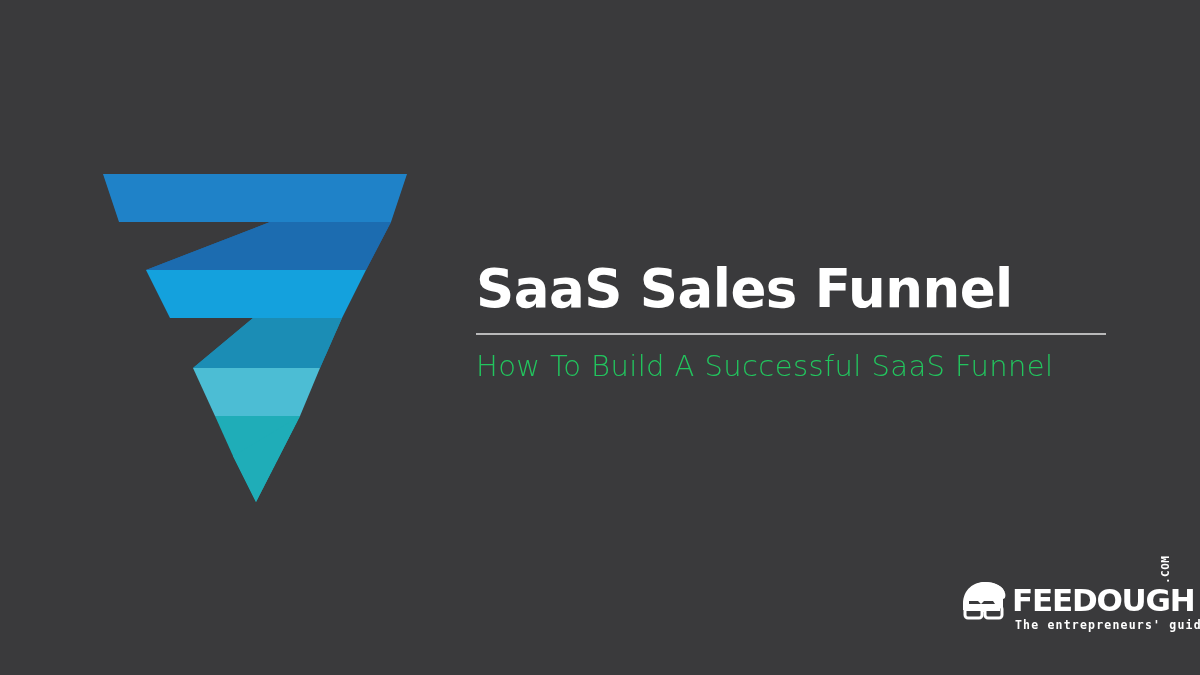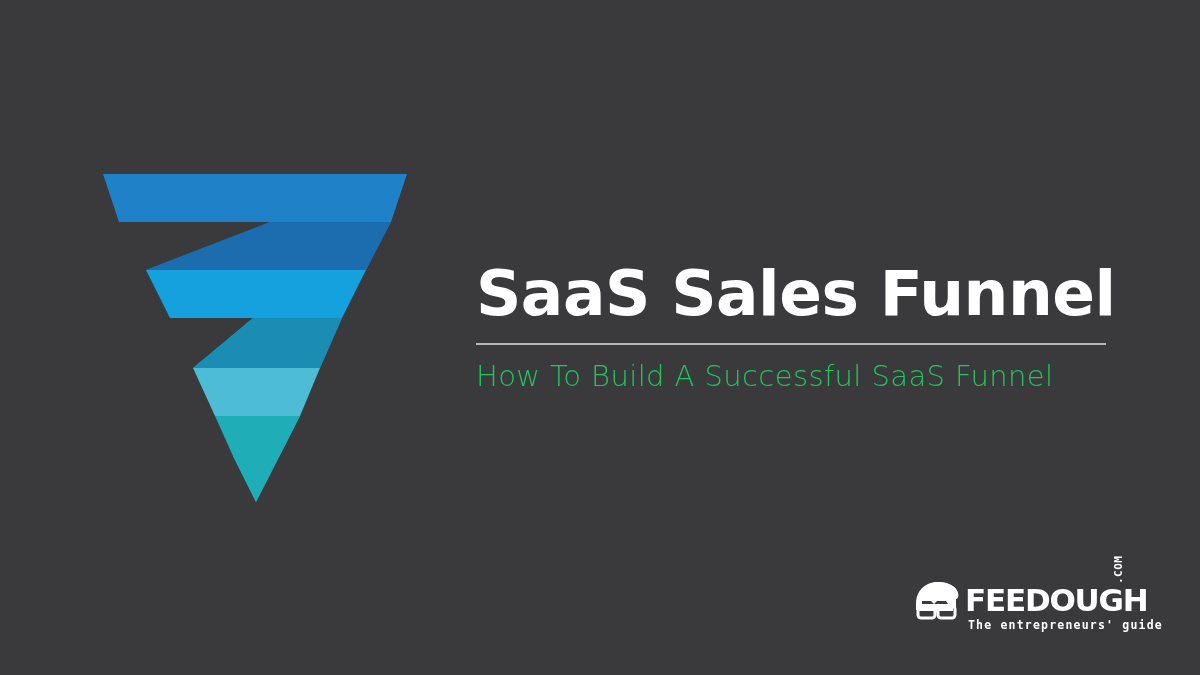--- a/index.html
+++ b/index.html
@@ -37,21 +37,21 @@
   
   #title-block {
     position: absolute;
     left: 476px;
     top: 262px;
     width: 632px;
   }
 
   #page-title {
     font-family: "DejaVu Sans", sans-serif;
-    font-size: 63px;
+    font-size: 53px;
     font-weight: 700;
     line-height: 1.0;
     color: #ffffff;
     letter-spacing: -0.5px;
     white-space: nowrap;
   }
 
   #title-divider {
     width: 630px;
     height: 2px;
@@ -65,21 +65,21 @@
     font-size: 29px;
     font-weight: 300;
     color: #22c55e;
     letter-spacing: 0.4px;
     white-space: nowrap;
   }
 
   
   #brand-logo {
     position: absolute;
-    left: 912px;
+    left: 959px;
     top: 578px;
     width: 235px;
     height: 62px;
   }
 
   #brand-logo .logo-row {
     position: relative;
     height: 62px;
   }
 

